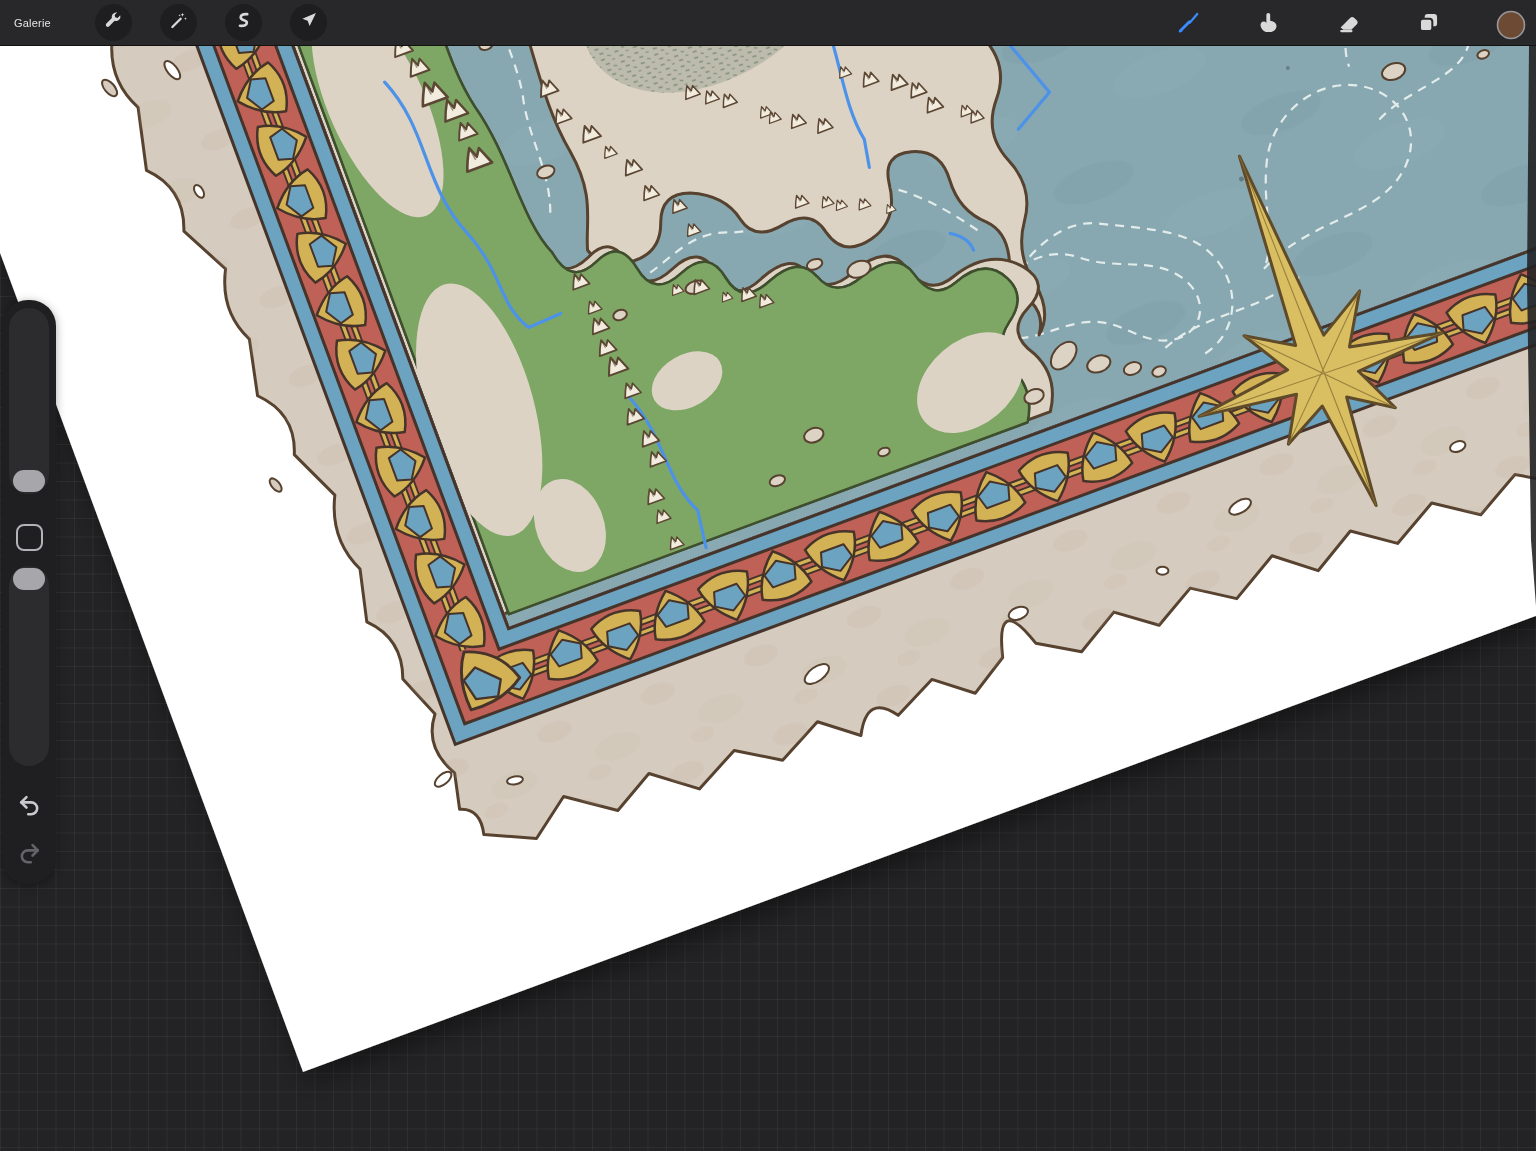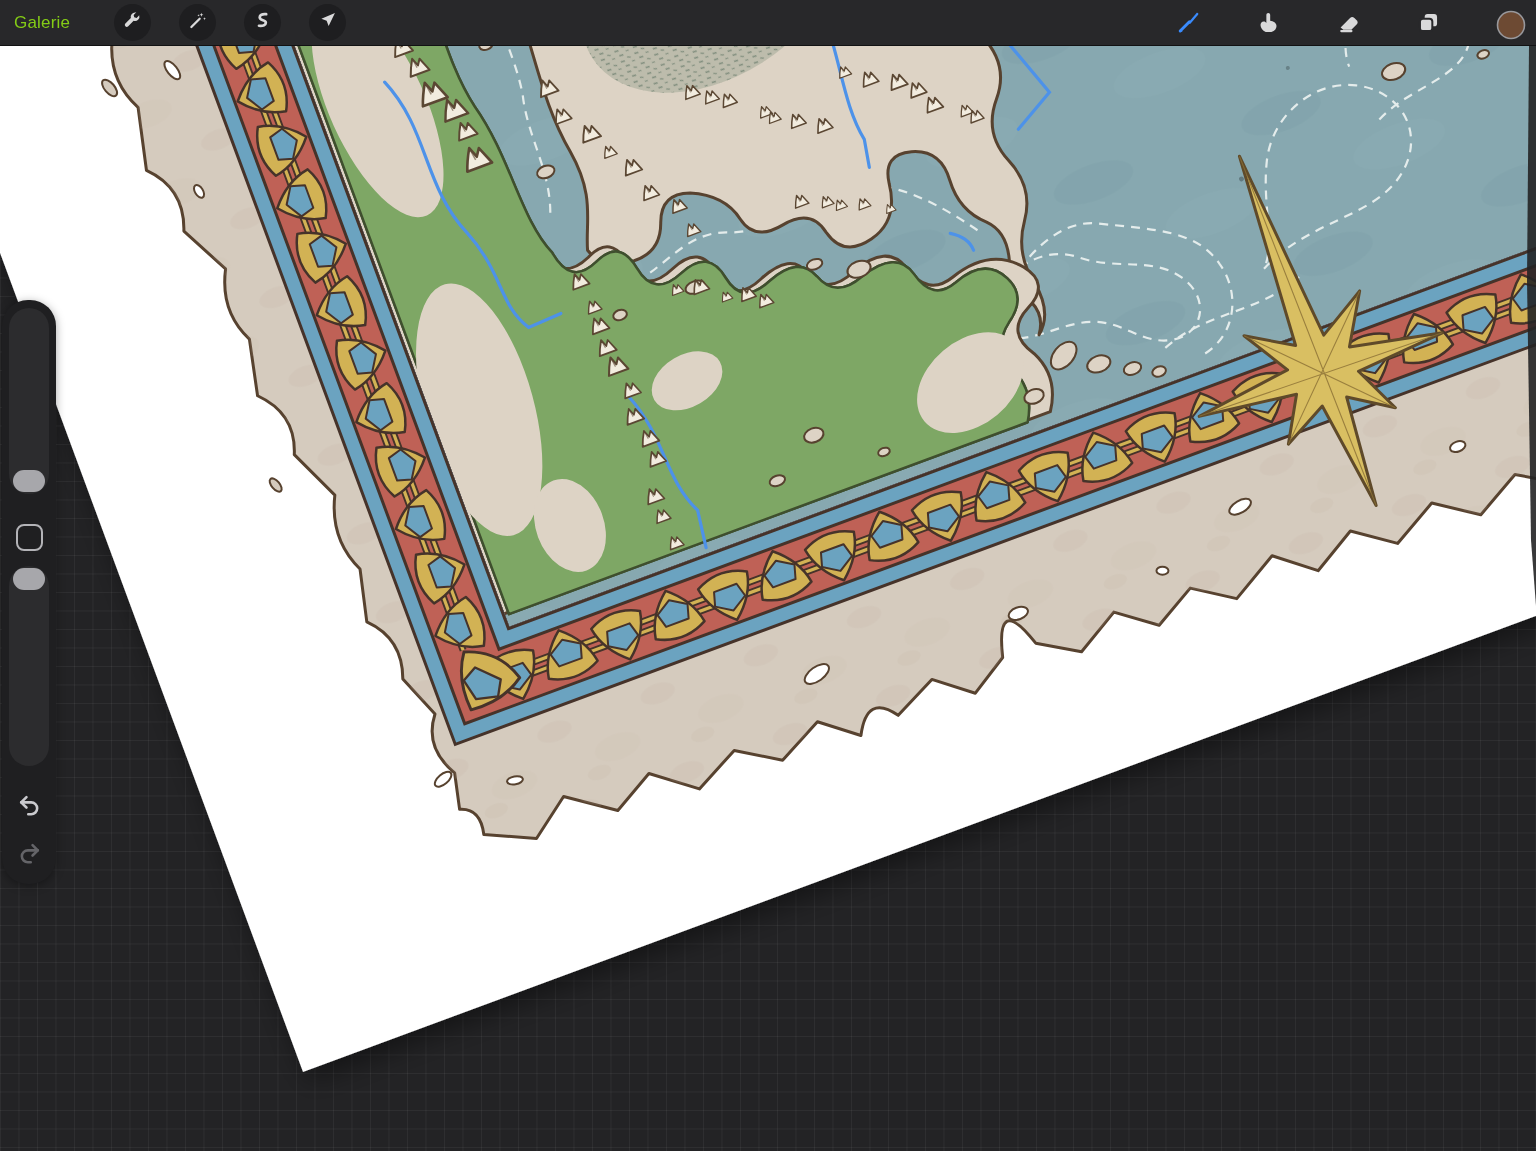--- a/index.html
+++ b/index.html
@@ -14,21 +14,21 @@
   }
   svg.art{position:absolute;left:0;top:0;}
   
   .toolbar{
     position:absolute;left:0;top:0;right:0;height:46px;
     background:var(--toolbar,#28282a);
     border-bottom:1px solid rgba(0,0,0,.55);
     display:flex;align-items:center;padding:0 14px;box-sizing:border-box;
     z-index:30;
   }
-  .gallery-label{color:#84cc16;font-size:17px;margin-right:16px;letter-spacing:.2px;}
+  .gallery-label{color:#e5e5e5;font-size:11px;margin-right:16px;letter-spacing:.2px;}
   .tb-left{display:flex;align-items:center;gap:28px;}
   .tb-circle{
     width:37px;height:37px;border-radius:50%;
     background:var(--toolbarBtn,#1e1e20);
     display:grid;place-items:center;cursor:pointer;flex:0 0 auto;
   }
   .tb-right{margin-left:auto;display:flex;align-items:center;gap:53px;}
   .tb-plain{width:27px;height:27px;display:grid;place-items:center;cursor:pointer;}
   .tb-plain svg{display:block;}
   

